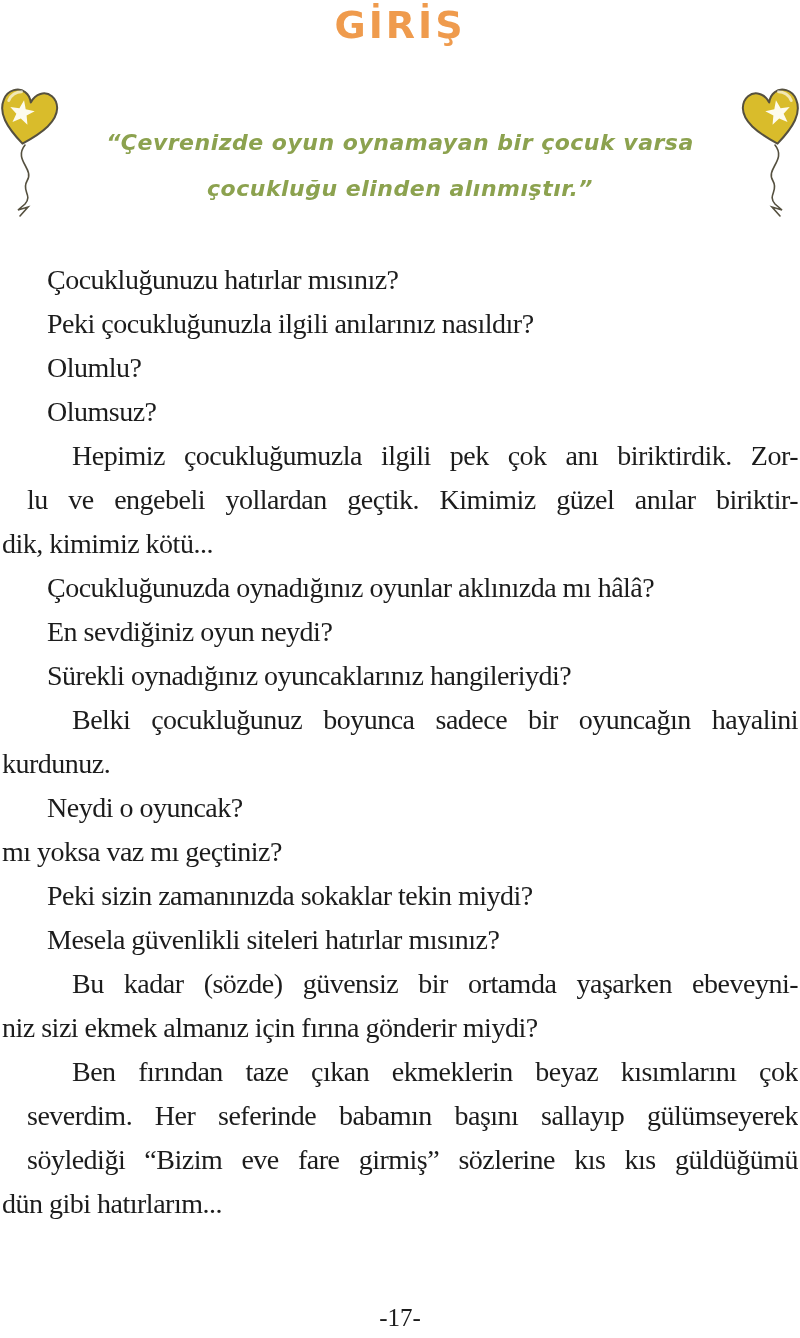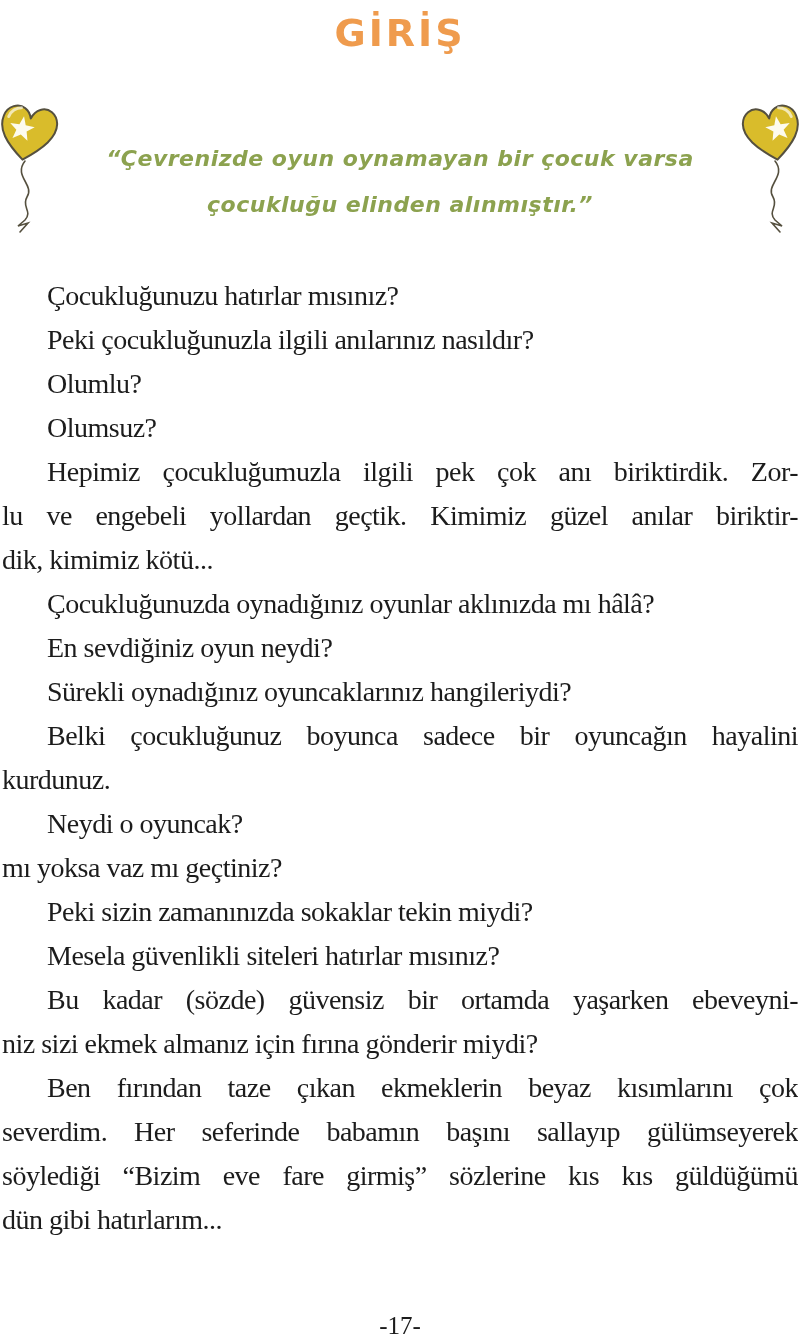--- a/index.html
+++ b/index.html
@@ -14,21 +14,21 @@
   html,body{margin:0;padding:0;}
   body{
     width:800px;height:1338px;overflow:hidden;
     background:var(--bg);
     font-family:"Liberation Serif", serif;
     position:relative;
   }
   .page{width:800px;height:1338px;position:relative;}
 
   .title{
-    margin:12px;padding-top:0;
+    margin:4px;padding-top:0;
     text-align:center;
     font-family:"DejaVu Sans", sans-serif;
     font-weight:bold;
     font-size:38px;line-height:42px;
     letter-spacing:3px;
     color:var(--title-color);
   }
 
   .decor{
     position:relative;
@@ -66,20 +66,21 @@
     letter-spacing:-0.5px;
     overflow:hidden;
     white-space:nowrap;
     text-align:left;
   }
   .line.indent{text-indent:45px;}
   .line.justify{
     white-space:normal;
     text-align:justify;
     text-align-last:justify;
+    margin-left:25px;
   }
 
   .footer{
     position:absolute;
     bottom:10px;left:0;right:0;
     text-align:center;
     font-size:25px;
     color:var(--text-color);
   }
 </style>

